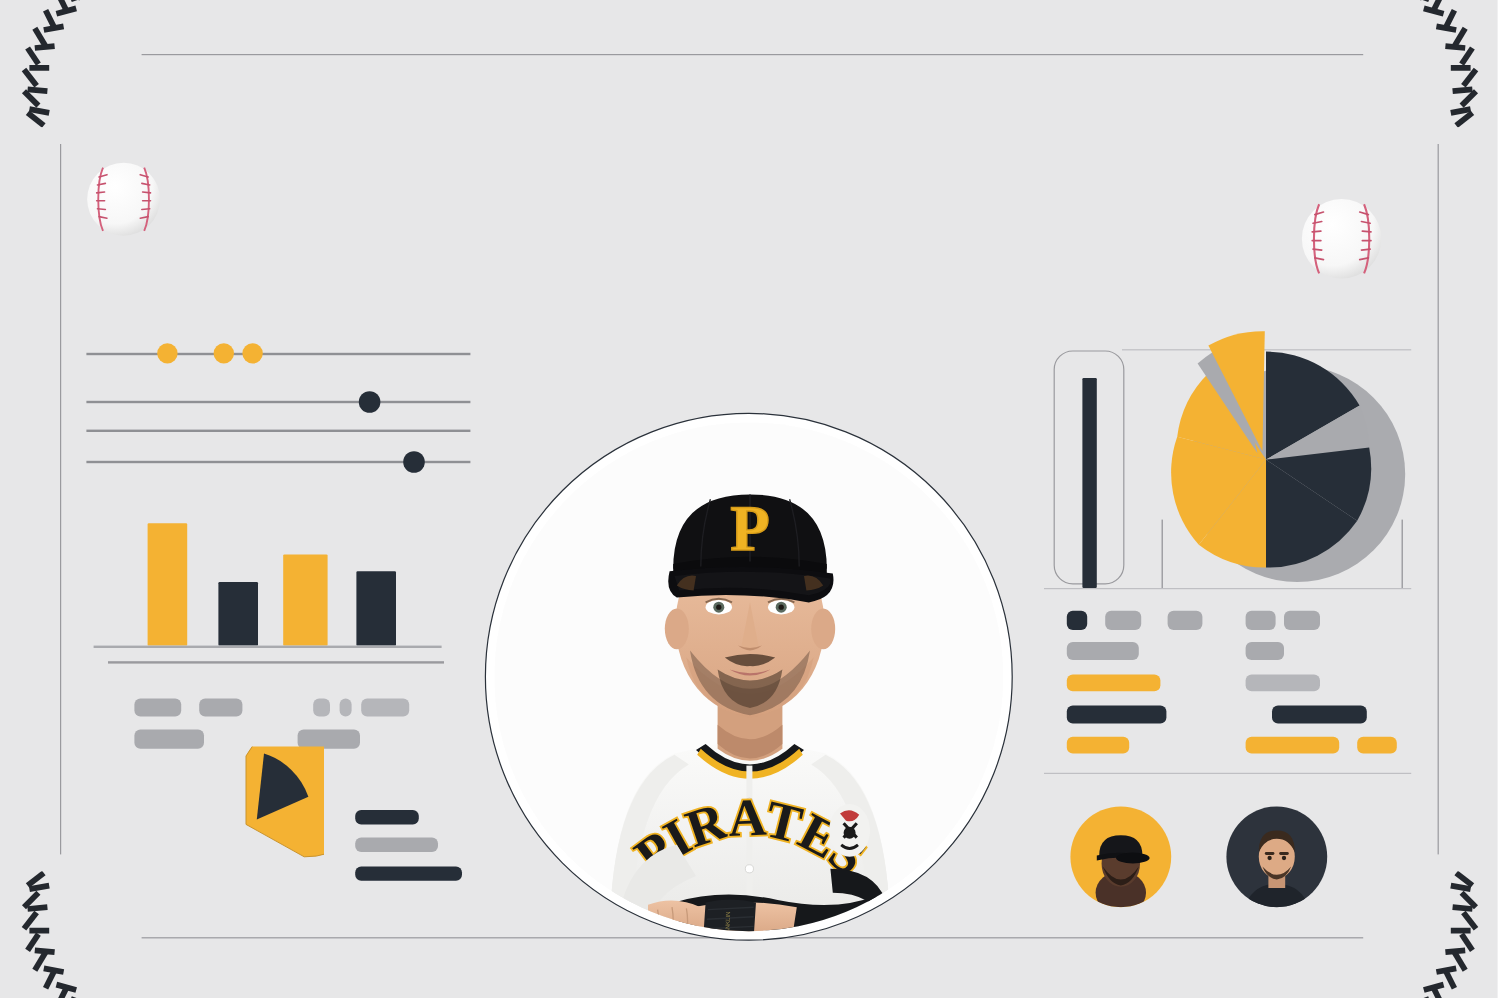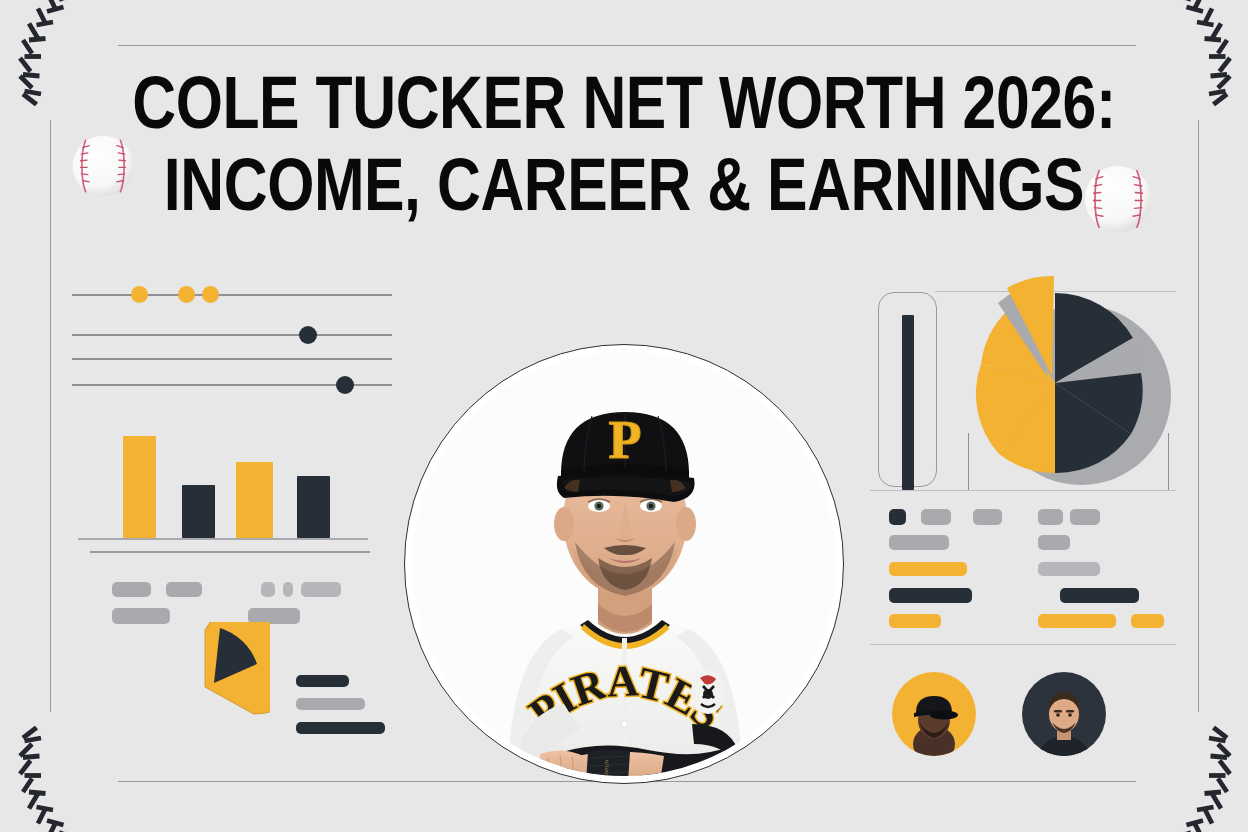--- a/index.html
+++ b/index.html
@@ -251,24 +251,20 @@
         <line x1="71" y1="19" x2="81" y2="22"></line>
           <line x1="73" y1="30" x2="83" y2="32"></line>
         <line x1="74" y1="41" x2="84" y2="42"></line>
           <line x1="74" y1="52" x2="84" y2="52"></line>
         <line x1="73" y1="63" x2="83" y2="62"></line>
           <line x1="71" y1="74" x2="81" y2="72"></line>
       </g>
     </svg>
   </div>
 
-  <div id="title-block">
-    <span class="title-line">COLE TUCKER NET WORTH 2026:</span>
-    <span class="title-line">INCOME, CAREER &amp; EARNINGS</span>
-  </div>
 
   <div>
 
     <div class="slider-line" style="left:72px;top:294px;width:320px;"></div>
     <div class="slider-dot" style="left:131px;top:286px;width:17px;height:17px;background:#f4b233;"></div>
     <div class="slider-dot" style="left:178px;top:286px;width:17px;height:17px;background:#f4b233;"></div>
     <div class="slider-dot" style="left:202px;top:286px;width:17px;height:17px;background:#f4b233;"></div>
 
     <div class="slider-line" style="left:72px;top:334px;width:320px;"></div>
     <div class="slider-dot" style="left:299px;top:326px;width:18px;height:18px;background:#262e38;"></div>

